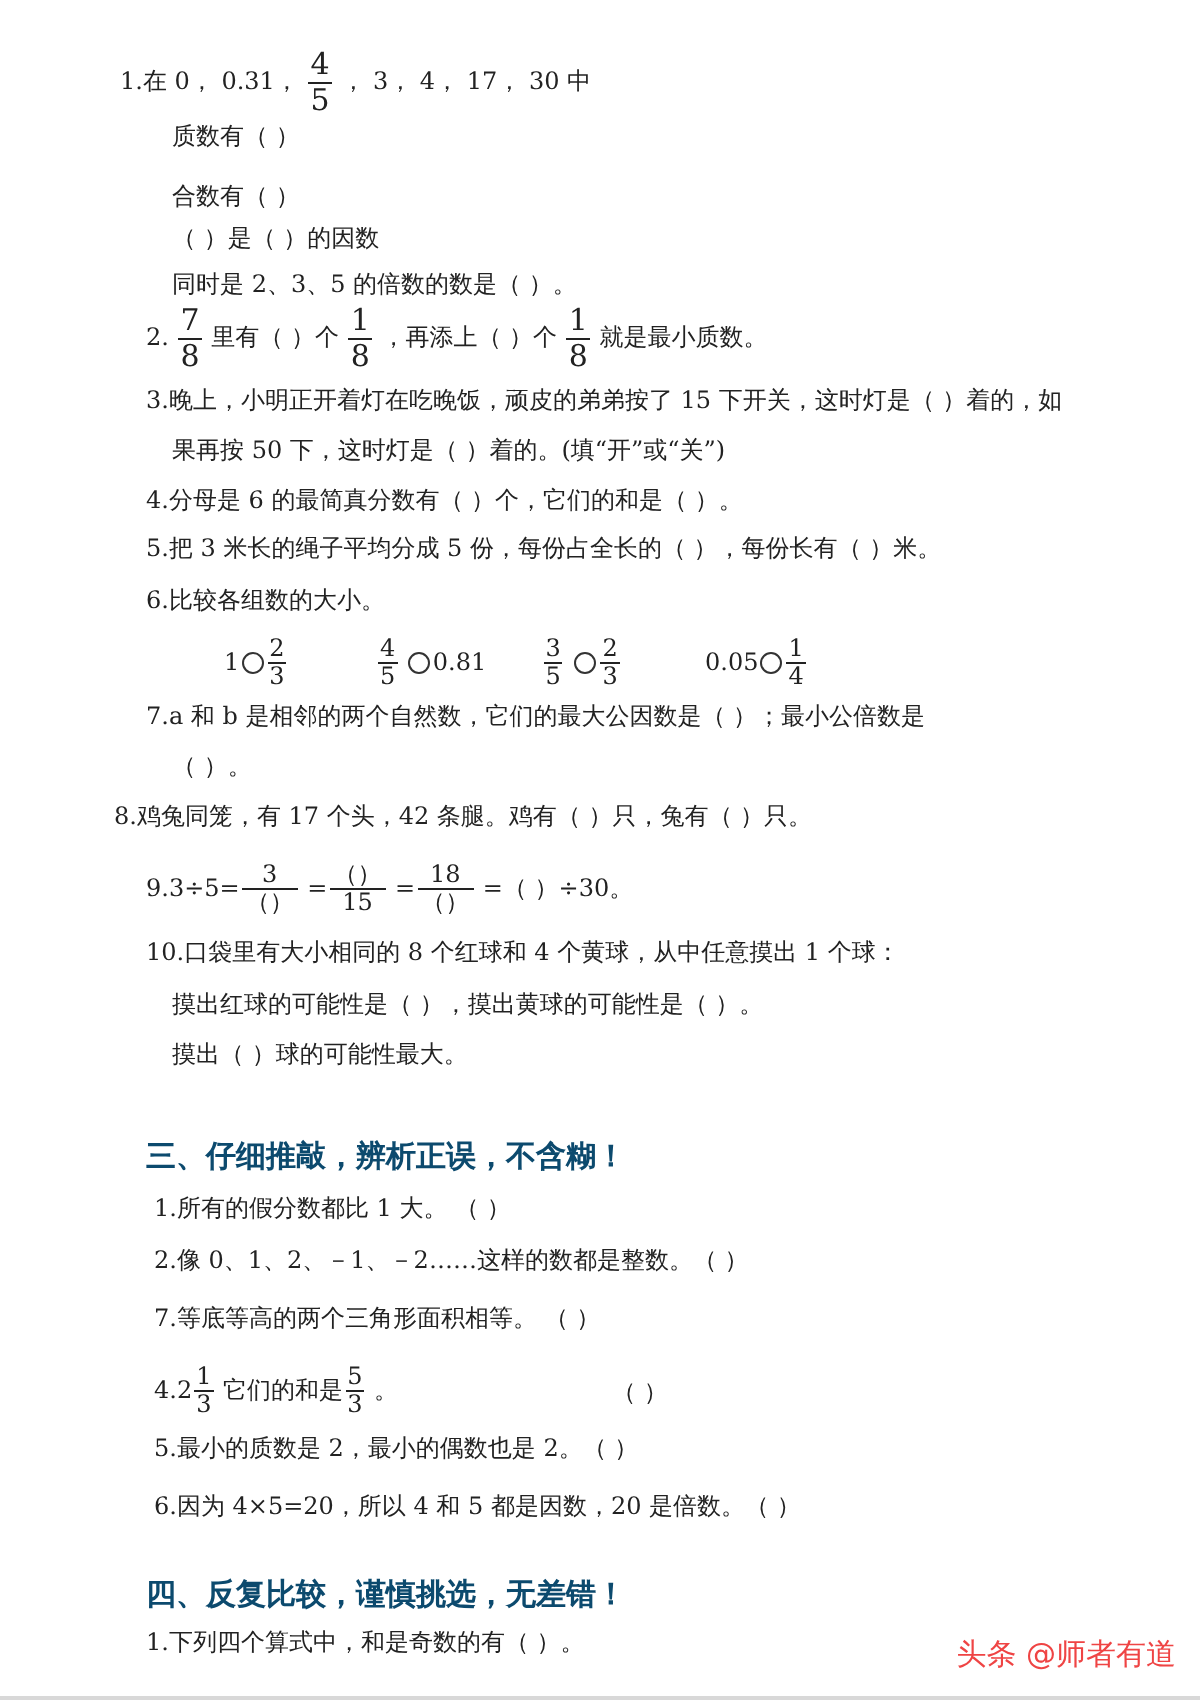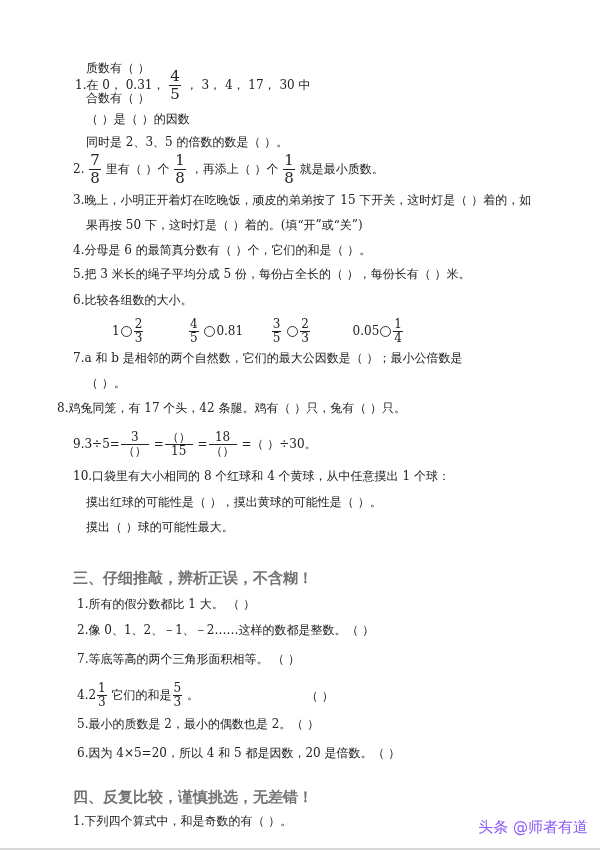--- a/index.html
+++ b/index.html
@@ -6,28 +6,28 @@
   body {
     width: 600px; height: 850px; background: #ffffff; position: relative; overflow: hidden;
     font-family: "DejaVu Serif", "Liberation Serif", serif; color: #222; font-size: 12px;
   }
   .ln { position: absolute; white-space: nowrap; line-height: 16px; }
   .frac { display: inline-flex; flex-direction: column; align-items: center; vertical-align: middle; line-height: 13px; margin: 0 1px; font-size: 12px; }
   .frac .num { padding: 0 1px; }
   .frac .bar { border-top: 1px solid #222; align-self: stretch; }
   .frac.big { font-size: 15px; line-height: 17px; }
   .circle { display:inline-block; width:9px; height:9px; border:1px solid #333; border-radius:50%; vertical-align: middle; margin: 0 1px; }
-  .head { font-size: 15px; font-weight: bold; color:#737373; }
-  .wm { position:absolute; right: 12px; top: 818px; font-family: "DejaVu Sans", "Liberation Sans", sans-serif; font-size: 15px; color:#8b5cf6; }
+  .head { font-size: 15px; font-weight: bold; color:#0c4a6e; }
+  .wm { position:absolute; right: 12px; top: 818px; font-family: "DejaVu Sans", "Liberation Sans", sans-serif; font-size: 15px; color:#ef4444; }
   .bottomline { position:absolute; left:0; right:0; top:848px; height:2px; background:#d8d8d8; }
 </style>
 </head>
 <body>
 
-<div class="ln" style="left:75px; top:24px;margin-top:44px;">
+<div class="ln" style="left:60px; top:24px;">
   <span>1.在 0，  0.31，</span>
   <span class="frac big">
       <span class="num">4</span>
       <span class="bar"></span>
       <span>5</span>
     </span>
   <span>，  3，  4，  17，  30 中</span>
 </div>
 <div class="ln" style="left:86px; top:60px;">质数有（          ）</div>
 <div class="ln" style="left:86px; top:80px;margin-top:10px;">合数有（          ）</div>

